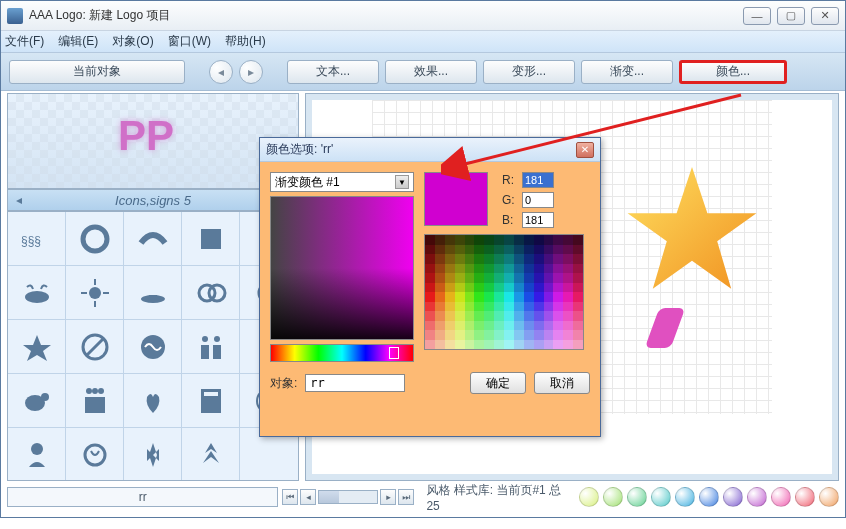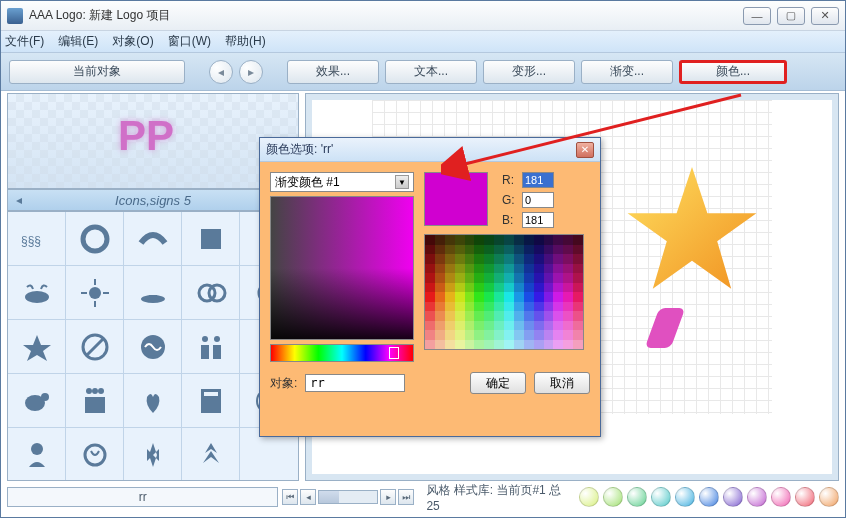--- a/index.html
+++ b/index.html
@@ -94,22 +94,22 @@
     <span>窗口(W)</span>
     <span>帮助(H)</span>
   </div>
 
   <div class="toolbar">
     <div class="tbtn wide">当前对象</div>
     <div style="width:12px"></div>
     <div class="circ-btn">◂</div>
     <div class="circ-btn">▸</div>
     <div style="width:12px"></div>
+    <div class="tbtn std">文本...</div>
     <div class="tbtn std">效果...</div>
-    <div class="tbtn std">文本...</div>
     <div class="tbtn std">变形...</div>
     <div class="tbtn std">渐变...</div>
     <div class="tbtn std highlight-box" style="width:108px">颜色...</div>
   </div>
 
   <div class="main">
     <div class="left-col">
       <div class="preview">
         <div class="checker"></div>
         <div class="pp">PP</div>

